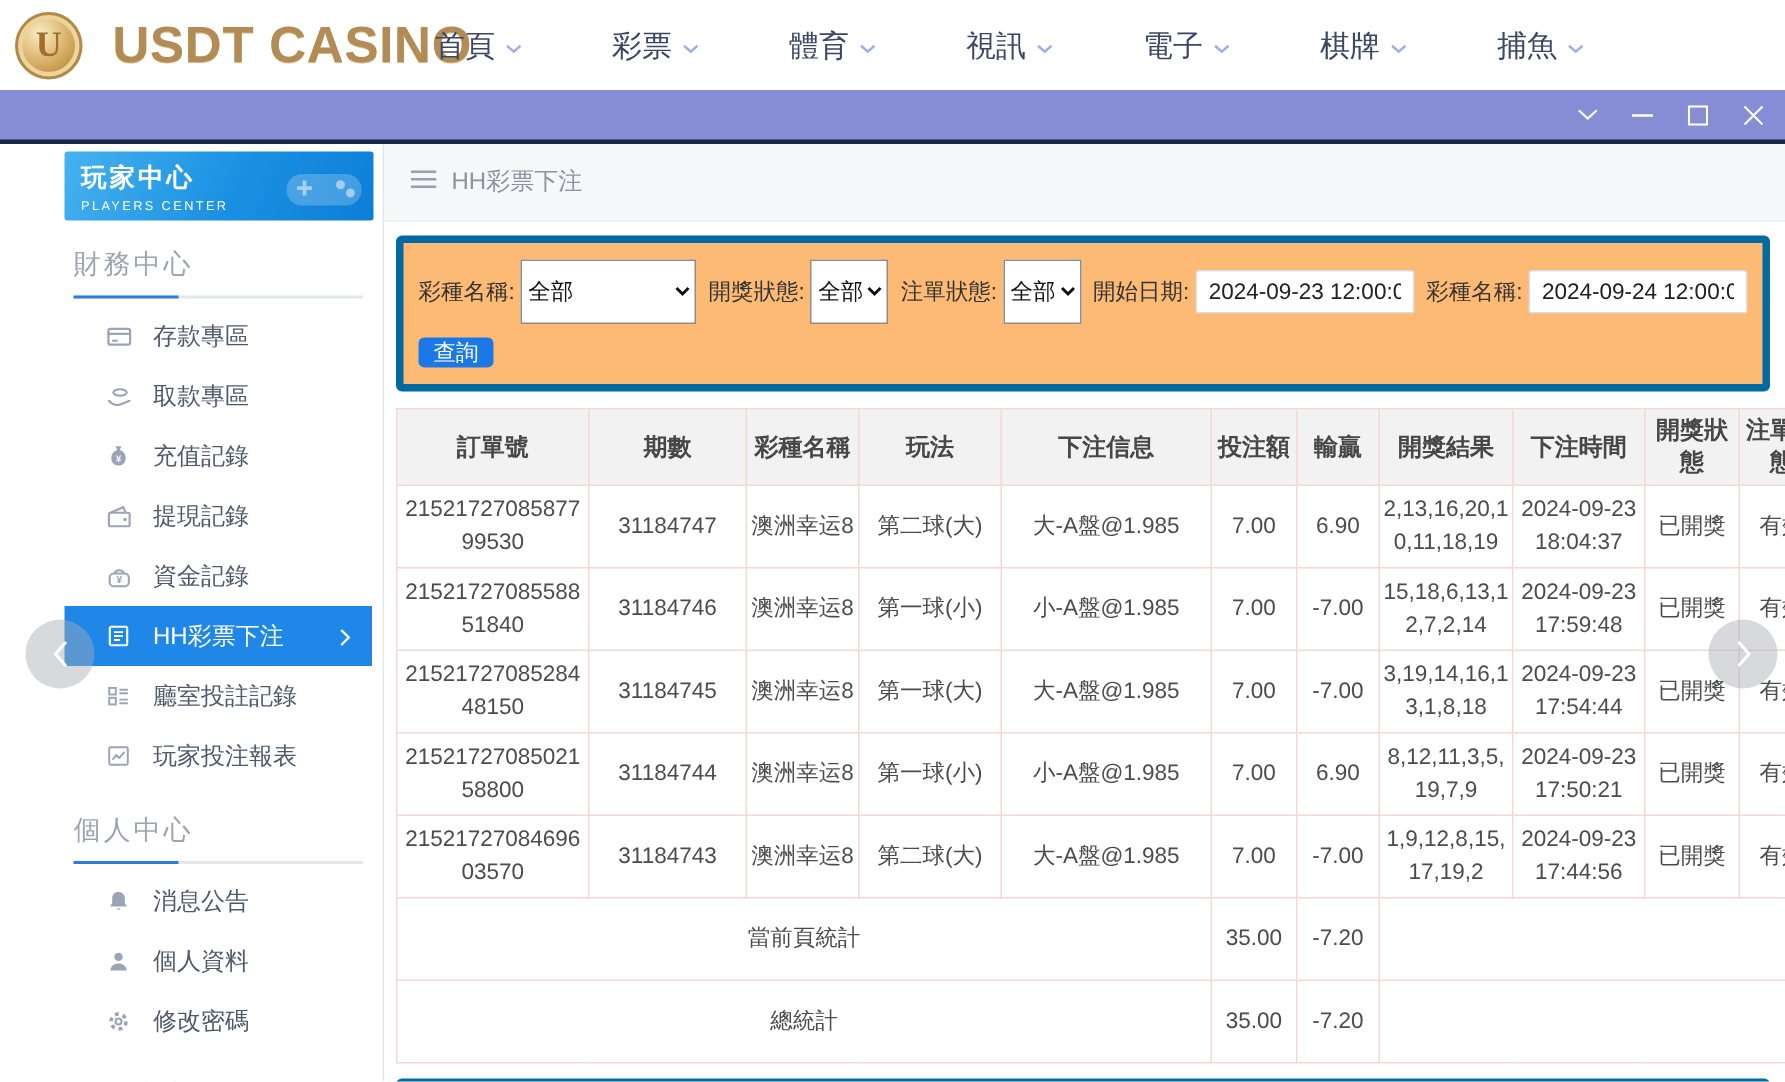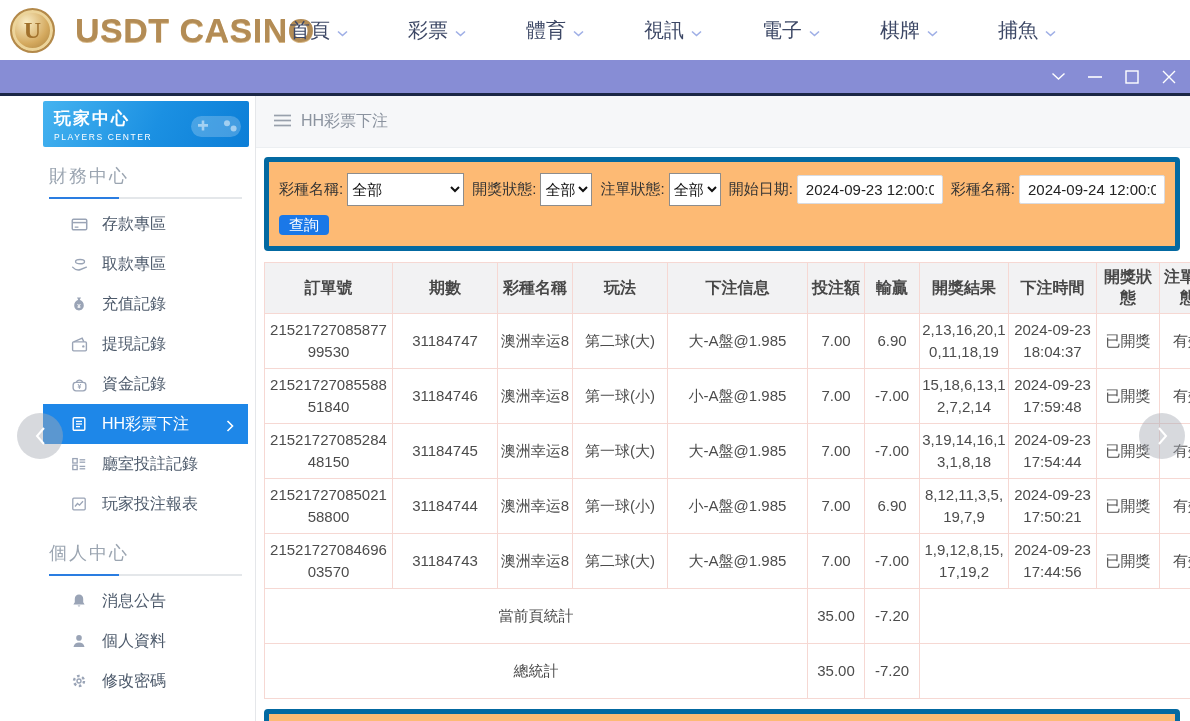--- a/index.html
+++ b/index.html
@@ -50,21 +50,21 @@
   .main { flex:1; min-width:0; display:flex; flex-direction:column; background:#fff; }
   .breadcrumb { height:52px; flex:none; background:#f6f7f9; border-bottom:1px solid #eceff2;
     display:flex; align-items:center; gap:10px; padding-left:18px; color:#8b939f; font-size:16px; }
   .main-body { padding:9px 10px 0 8px; }
 
   .panel { border:5px solid #0369a1; background:#fdba74; border-radius:4px; }
   .filter-panel { padding:11px 10px; }
   .filter-row { display:flex; align-items:center; gap:4px; font-size:15px; color:#333; white-space:nowrap; }
   .filter-row label { margin-left:4px; }
   .filter-row label:first-child { margin-left:0; }
-  select { height:33px; font-size:15px; color:#111; background:#fff; border:1px solid #8d8d8d; }
+  select { height:43px; font-size:15px; color:#111; background:#fff; border:1px solid #8d8d8d; }
   .sel-lottery { width:160px; }
   .sel-draw { width:66px; }
   .sel-order { width:52px; }
   .date-input { width:146px; height:29px; border:1px solid #d9dbe0; border-radius:2px;
     padding:0 8px; font-size:15px; color:#222; }
   .search-btn { margin-top:9px; width:50px; height:20px; background:#1a78e8; color:#fff;
     border:none; border-radius:4px; font-size:15px; cursor:pointer; }
 
   
   table.bets { margin-top:11px; width:100%; border-collapse:collapse; table-layout:fixed;

